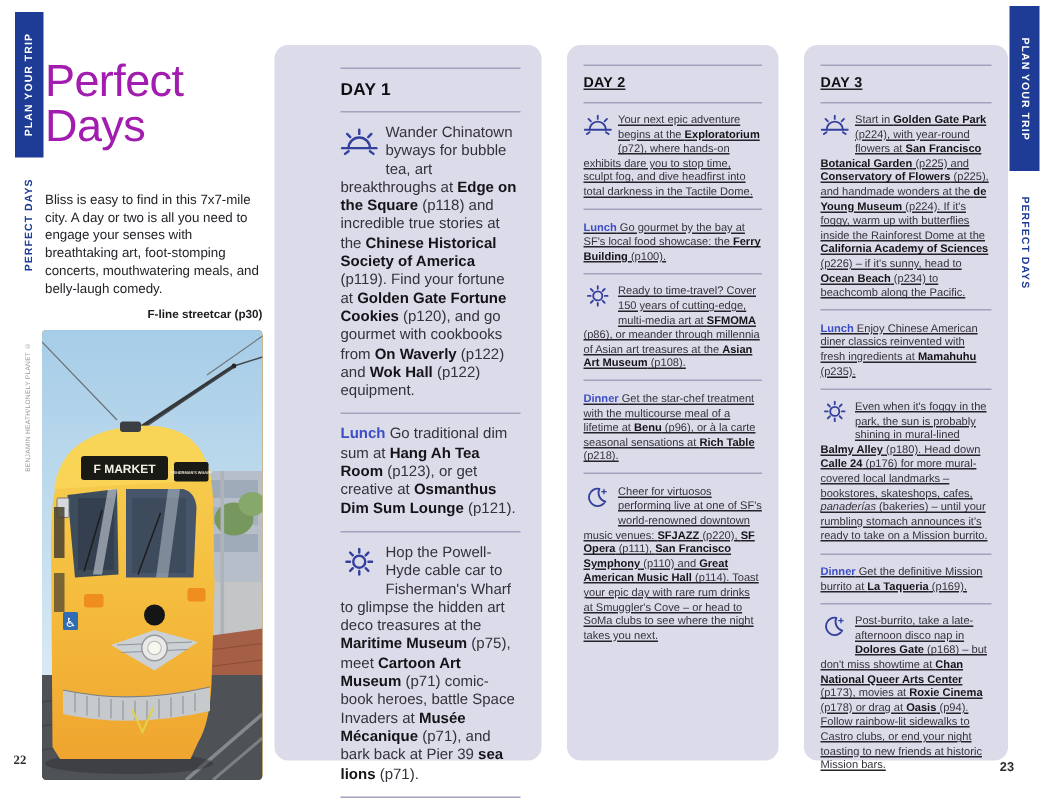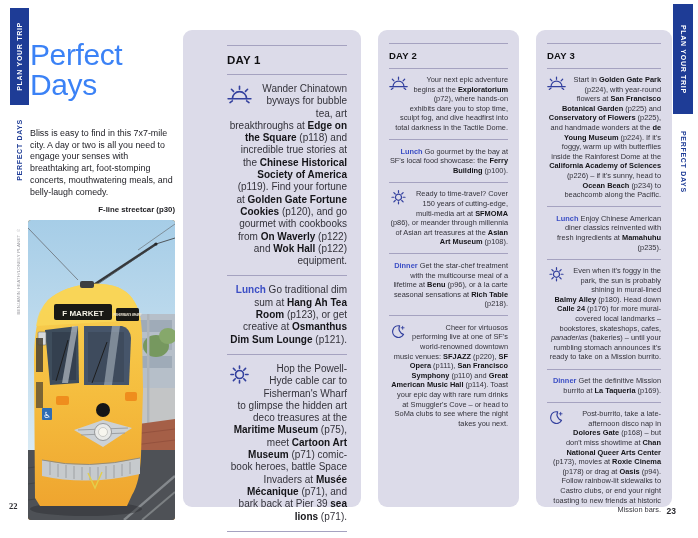--- a/index.html
+++ b/index.html
@@ -9,47 +9,47 @@
   
   .vtab{position:absolute;display:flex;align-items:center;justify-content:center;}
   .vtab.blue{background:#1e3c96;color:#fff;}
   .vtab span{font-weight:700;font-size:7px;letter-spacing:.7px;white-space:nowrap;}
   .vtab.readup span{writing-mode:vertical-rl;transform:rotate(180deg);}
   .vtab.readdown span{writing-mode:vertical-rl;}
   .vtab.bluetext{color:#1e3c96;}
 
   
   .title{position:absolute;left:30px;top:40px;margin:0;font-size:30px;line-height:30px;
-         font-weight:500;letter-spacing:-.4px;color:#3b82f6;}
+         font-weight:500;letter-spacing:-.4px;color:#a21caf;}
   .intro{position:absolute;left:30px;top:128px;width:148px;margin:0;font-size:8.9px;
          line-height:11.7px;color:#232329;}
   .caption{position:absolute;left:28px;top:205px;width:147px;text-align:right;
            font-size:7.8px;font-weight:700;color:#1c1c20;}
   .credit{position:absolute;left:16px;top:228px;writing-mode:vertical-rl;
           transform:rotate(180deg);font-size:4.4px;color:#9a9aa0;letter-spacing:.2px;}
   .photo{position:absolute;left:28px;top:220px;width:147px;height:300px;border-radius:3px;
          overflow:hidden;background:#a16207;}
   .photo svg{display:block;width:100%;height:100%;}
 
   .pgnum{position:absolute;font-size:8.5px;font-weight:700;color:#2b2b30;}
   .pgnum.l{left:9px;top:501px;font-family:Liberation Serif, serif;}
   .pgnum.r{left:648px;top:506px;width:28px;text-align:right;}
 
   
   .card{position:absolute;top:30px;height:477px;background:#dcdbe9;border-radius:9px;
         box-sizing:border-box;}
   .card.big{padding:7px 14px;}
-  .card.sm{padding:6px 11px;}
+  .card.sm{padding:6px 11px;text-decoration:underline;}
   .rule{border-top:1px solid #a5a2c0;clear:both;}
   .big .rule{margin:8px 0;}
   .sm .rule{margin:6.5px 0;}
   .dtitle{margin:2px 0;font-weight:700;color:#0f0f12;letter-spacing:.2px;}
   .big .dtitle{font-size:11.5px;}
   .sm .dtitle{font-size:9.5px;}
-  .sec{margin:0;text-align:right;}
+  .sec{margin:0;}
   .txt{display:block;color:#33323a;}
   .big .txt{font-size:10px;line-height:12.3px;}
   .sm .txt{font-size:7.4px;line-height:9.6px;}
   .txt b{color:#141418;}
   .txt .lbl{color:#3b4ec5;font-weight:700;}
   .ic{float:left;color:#33409e;}
   .big .ic{margin:2px 5px 0 0;}
   .sm .ic{margin:1px 4px 0 0;}
   .big .ic svg{width:25px;height:19px;}
   .sm .ic svg{width:19px;height:14.5px;}

